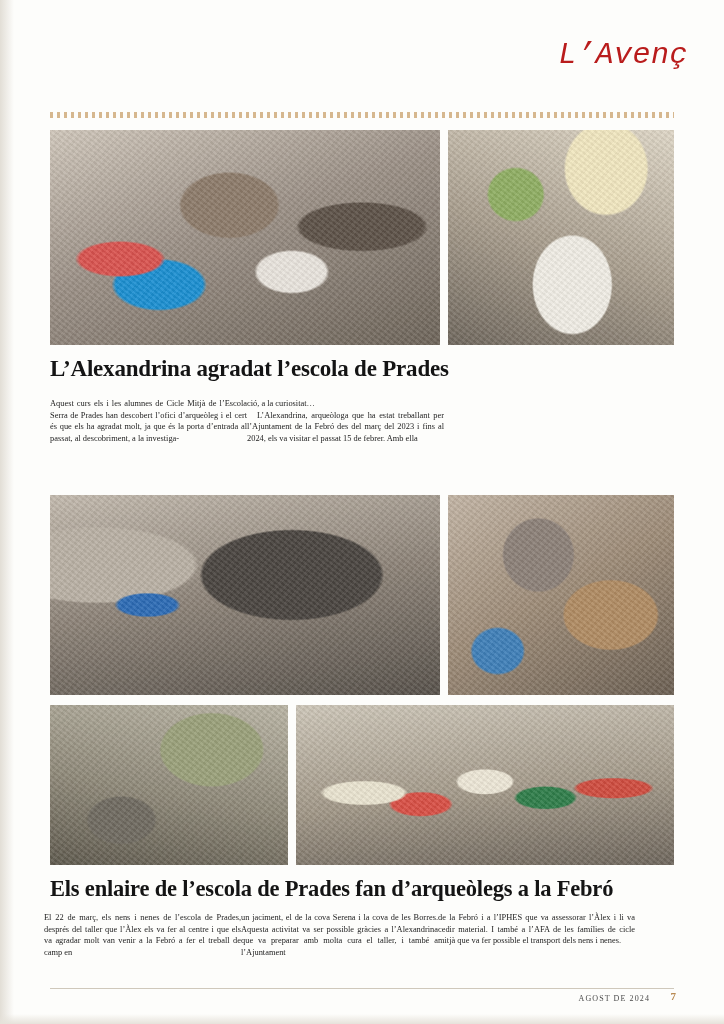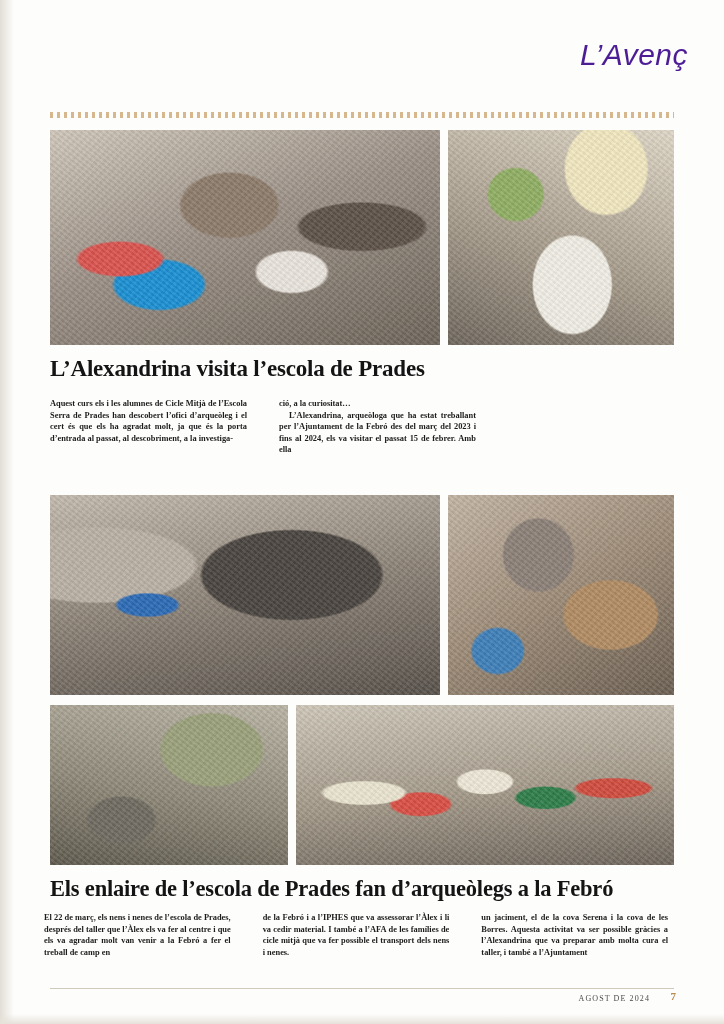--- a/index.html
+++ b/index.html
@@ -22,24 +22,24 @@
     width: 724px;
     height: 1024px;
     background: #fdfdfb;
   }
 
   
   .masthead {
     position: absolute;
     right: 36px;
     top: 38px;
-    font-family: Liberation Sans, sans-serif;
+    font-family: Liberation Mono, monospace;
     font-size: 30px;
     letter-spacing: 0.5px;
-    color: #4c1d95;
+    color: #b91c1c;
     font-style: italic;
   }
 
   
   .top-rule {
     position: absolute;
     left: 50px;
     top: 112px;
     width: 624px;
     height: 6px;
@@ -147,22 +147,21 @@
     left: 50px;
     top: 876px;
     width: 624px;
     font-size: 22.5px;
   }
 
   
   .article {
     position: absolute;
     display: flex;
-    gap: 32px;
-    font-weight: bold;
+    gap: 0;
   }
   #article-prades { left: 50px; top: 398px; width: 624px; }
   #article-febro  { left: 44px; top: 912px; width: 624px; }
 
   .col {
     width: 197px;
     font-size: 8.4px;
     line-height: 11.6px;
     text-align: justify;
     color: #1c1c1c;
@@ -226,21 +225,21 @@
 
   <div class="photo" id="photo-classroom-kids">
     <div class="noise"></div>
     <div class="cap">Grup d’alumnes amb les mans enlaire davant d’un mural</div>
   </div>
   <div class="photo" id="photo-workshop-table">
     <div class="noise"></div>
     <div class="cap">Taula de l’aula amb fotografies i làmines d’art rupestre</div>
   </div>
 
-  <div class="headline" id="headline-prades">L’Alexandrina visita l’escola de Prades</div>
+  <div class="headline" id="headline-prades">L’Alexandrina agradat l’escola de Prades</div>
 
   <div class="article" id="article-prades">
     <div class="col">
       <p>Aquest curs els i les alumnes de Cicle Mitjà de l’Escola Serra de Prades han descobert l’ofici d’arqueòleg i el cert és que els ha agradat molt, ja que és la porta d’entrada al passat, al descobriment, a la investiga-</p>
     </div>
     <div class="col">
       <p>ció, a la curiositat…</p>
       <p class="indent">L’Alexandrina, arqueòloga que ha estat treballant per l’Ajuntament de la Febró des del març del 2023 i fins al 2024, els va visitar el passat 15 de febrer. Amb ella</p>
     </div>
   </div>
@@ -263,24 +262,24 @@
     <div class="cap">Alumnes mostrant els diplomes d’arqueòleg</div>
   </div>
 
   <div class="headline" id="headline-febro">Els enlaire de l’escola de Prades fan d’arqueòlegs a la Febró</div>
 
   <div class="article" id="article-febro">
     <div class="col">
       <p>El 22 de març, els nens i nenes de l’escola de Prades, després del taller que l’Àlex els va fer al centre i que els va agradar molt van venir a la Febró a fer el treball de camp en</p>
     </div>
     <div class="col">
+      <p>un jaciment, el de la cova Serena i la cova de les Borres. Aquesta activitat va ser possible gràcies a l’Alexandrina que va preparar amb molta cura el taller, i també a l’Ajuntament</p>
+    </div>
+    <div class="col">
       <p>de la Febró i a l’IPHES que va assessorar l’Àlex i li va cedir material. I també a l’AFA de les famílies de cicle mitjà que va fer possible el transport dels nens i nenes.</p>
-    </div>
-    <div class="col">
-      <p>un jaciment, el de la cova Serena i la cova de les Borres. Aquesta activitat va ser possible gràcies a l’Alexandrina que va preparar amb molta cura el taller, i també a l’Ajuntament</p>
     </div>
   </div>
 
   <div class="footer-rule"></div>
   <div id="footer-date">AGOST DE 2024</div>
   <div id="page-number">7</div>
 
   <div class="edge-bottom"></div>
 </div>
 

